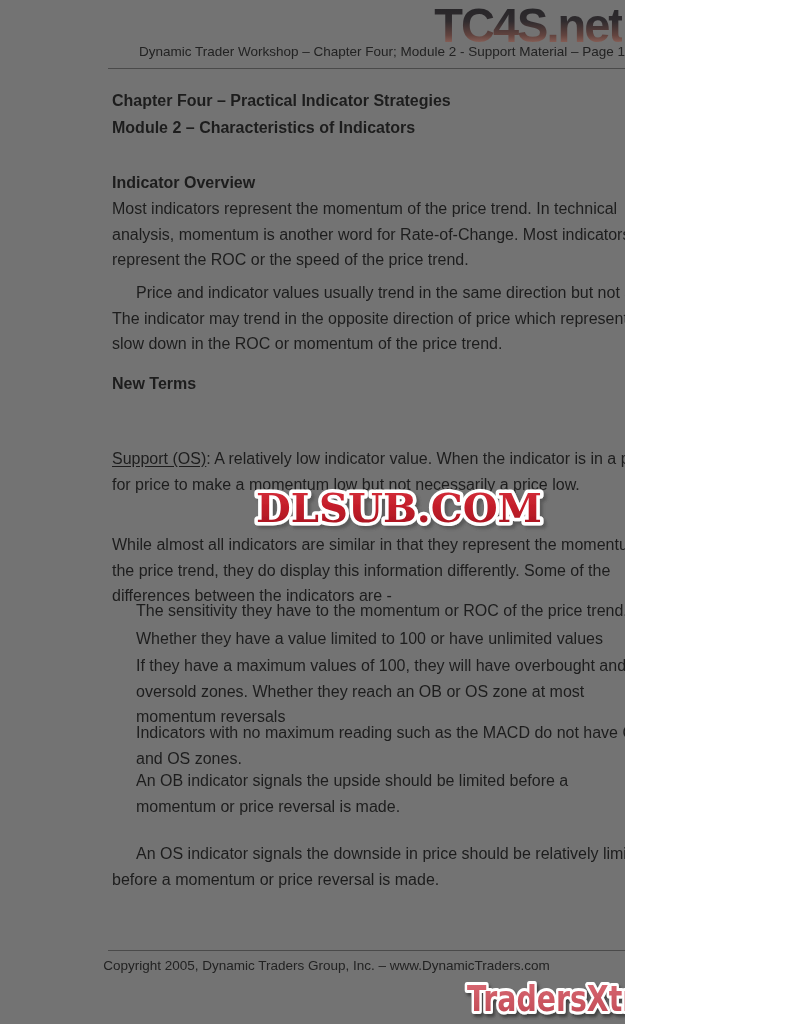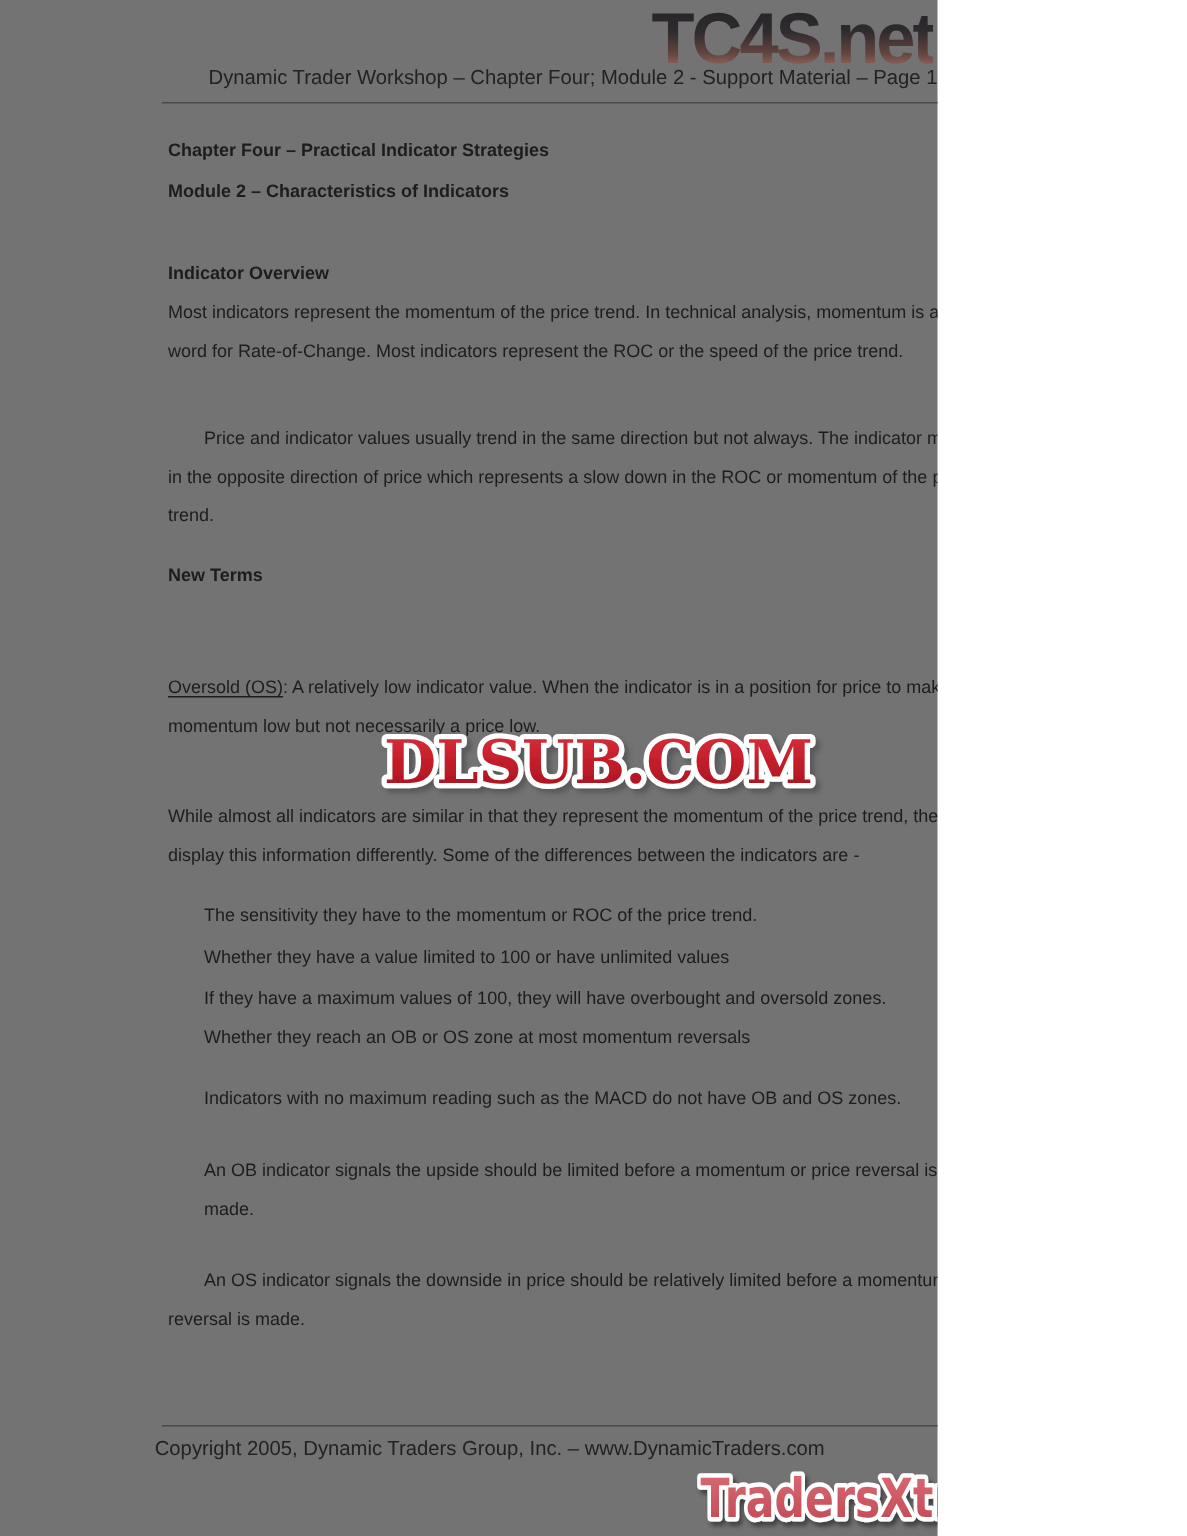--- a/index.html
+++ b/index.html
@@ -17,21 +17,21 @@
   .footer-rule { top:950px; }
   .tc4s-logo {
     position:absolute; top:1px; right:3px; line-height:1;
     font-size:47px; font-weight:bold; letter-spacing:-2px;
     transform:scaleY(1.02); transform-origin:top right;
     background:linear-gradient(180deg,#232326 0%,#2f2b2e 42%,#63443f 72%,#a5766b 100%);
     -webkit-background-clip:text; background-clip:text; color:transparent;
   }
   .block {
     position:absolute; left:112px; width:566px;
-    font-size:12px; line-height:25.5px; color:#1d1d1d;
+    font-size:16px; line-height:25.5px; color:#1d1d1d;
   }
   .h { font-weight:bold; }
   .indent { text-indent:24px; }
   .li { left:136px; width:510px; }
   .li-narrow { width:495px; }
   .term { text-decoration:underline; text-underline-offset:2px; }
   .b-t1{top:88px} .b-t2{top:115px}
   .b-h1{top:170px}
   .b-p1{top:196px}
   .b-p2{top:280px}
@@ -56,21 +56,21 @@
   <div class="rule header-rule"></div>
 
   <div class="block h b-t1">Chapter Four – Practical Indicator Strategies</div>
   <div class="block h b-t2">Module 2 – Characteristics of Indicators</div>
 
   <div class="block h b-h1">Indicator Overview</div>
   <p class="block b-p1">Most indicators represent the momentum of the price trend. In technical analysis, momentum is another word for Rate-of-Change. Most indicators represent the ROC or the speed of the price trend.</p>
   <p class="block indent b-p2">Price and indicator values usually trend in the same direction but not always. The indicator may trend in the opposite direction of price which represents a slow down in the ROC or momentum of the price trend.</p>
 
   <div class="block h b-h2">New Terms</div>
-  <p class="block b-os"><span class="term">Oversold (OS)</span><span>: A relatively low indicator value. When the indicator is in a position for price to make a momentum low but not necessarily a price low.</span></p>
+  <p class="block b-os"><span class="term">Support (OS)</span><span>: A relatively low indicator value. When the indicator is in a position for price to make a momentum low but not necessarily a price low.</span></p>
 
   <p class="block b-intro">While almost all indicators are similar in that they represent the momentum of the price trend, they do display this information differently. Some of the differences between the indicators are -</p>
 
   <p class="block li b-li1">The sensitivity they have to the momentum or ROC of the price trend.</p>
   <p class="block li b-li2">Whether they have a value limited to 100 or have unlimited values</p>
   <p class="block li li-narrow b-li3">If they have a maximum values of 100, they will have overbought and oversold zones. Whether they reach an OB or OS zone at most momentum reversals</p>
   <p class="block li b-li4">Indicators with no maximum reading such as the MACD do not have OB and OS zones.</p>
   <p class="block indent b-c1">An OS indicator signals the downside in price should be relatively limited before a momentum or price reversal is made.</p>
 
   <p class="block li b-li5">An OB indicator signals the upside should be limited before a momentum or price reversal is made.</p>

